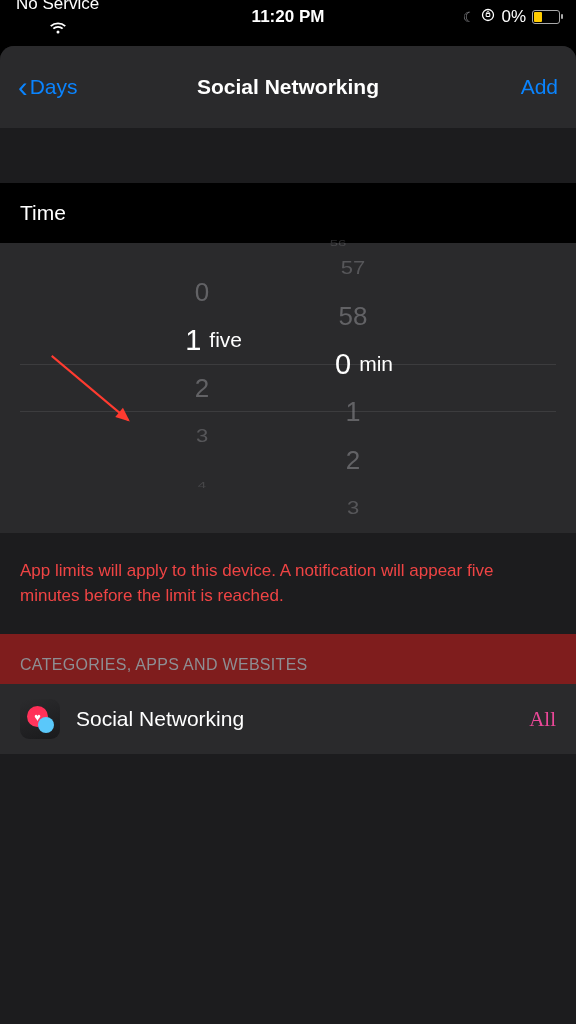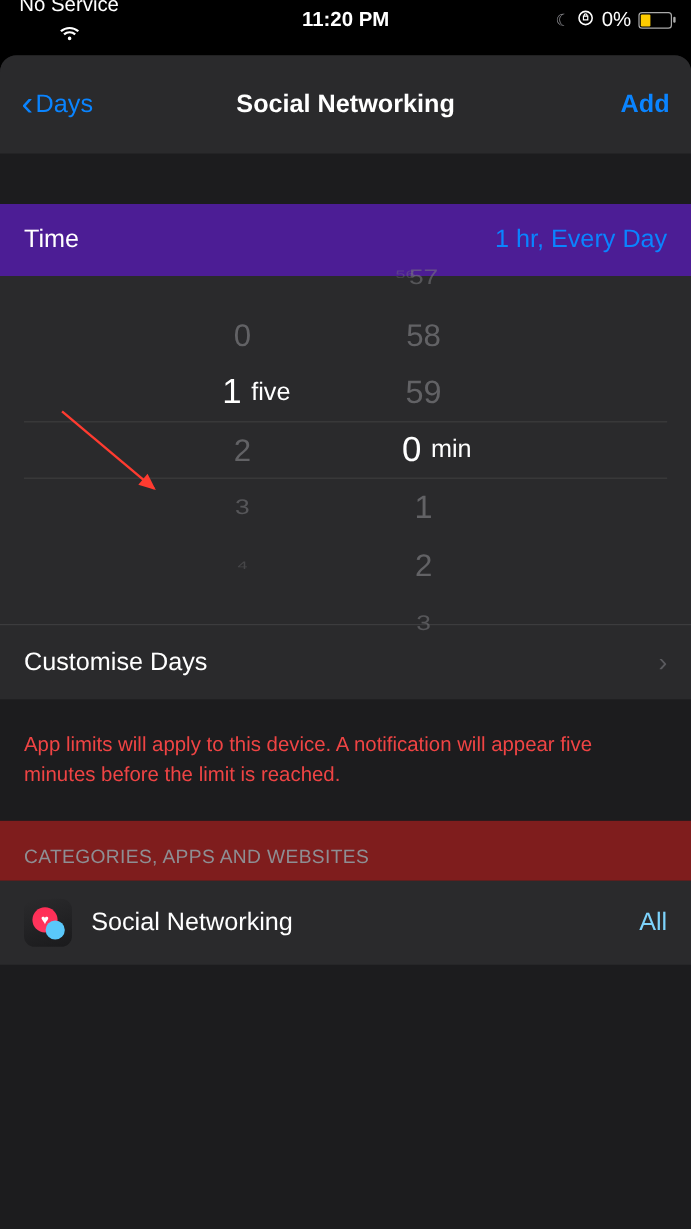--- a/index.html
+++ b/index.html
@@ -12,25 +12,25 @@
     .battery-icon { display: inline-flex; align-items: center; }
     .battery-shell { width: 28px; height: 14px; border: 1.5px solid #aaa; border-radius: 3px; position: relative; }
     .battery-shell::after { content: ''; position: absolute; right: -4px; top: 3px; width: 2.5px; height: 5px; background: #aaa; border-radius: 1px; }
     .battery-fill { position: absolute; left: 1px; top: 1px; bottom: 1px; width: 29%; background: #ffcc00; border-radius: 1px; }
 
     .sheet { background: #1c1c1e; border-radius: 14px 14px 0 0; margin-top: 12px; height: calc(1024px - 12px - 34px); overflow: hidden; }
     .navbar { height: 82px; background: #2a2a2c; display: flex; align-items: center; justify-content: space-between; padding: 0 18px; }
     .back-btn { display: flex; align-items: center; gap: 2px; color: #0a84ff; font-size: 21px; }
     .chev-left { font-size: 29px; font-weight: 300; }
     .nav-title { font-size: 21px; font-weight: 600; color: #fff; position: absolute; left: 50%; transform: translateX(-50%); }
-    .add-btn { color: #0a84ff; font-size: 21px; font-weight: 700; margin-left: 24px; }
+    .add-btn { color: #0a84ff; font-size: 21px; font-weight: 400; margin-left: 24px; }
 
     .navsep { height: 42px; background: #1c1c1e; }
 
-    .time-row { background: #4c1d95; padding: 18px 20px; display: flex; justify-content: space-between; align-items: center; font-size: 21px; }
+    .time-row { background: #000000; padding: 18px 20px; display: flex; justify-content: space-between; align-items: center; font-size: 21px; margin-top: 13px; }
     .time-row .value { color: #0a84ff; }
 
     .picker-wrap { background: #2a2a2c; height: 290px; position: relative; display: flex; justify-content: center; align-items: center; }
     .picker { display: flex; gap: 20px; position: relative; width: 100%; justify-content: center; }
     .wheel { width: 140px; height: 280px; display: flex; flex-direction: column; align-items: center; justify-content: center; position: relative; }
     .sel-lines { position: absolute; left: 20px; right: 20px; top: 50%; transform: translateY(-50%); height: 48px; border-top: 1px solid #3c3c3e; border-bottom: 1px solid #3c3c3e; pointer-events: none; }
     .w-item { height: 48px; display: flex; align-items: center; justify-content: center; font-size: 26px; color: #7a7a7e; width: 80px; text-align: center; }
     .w-tiny { font-size: 15px; transform: scaleY(0.6); opacity: 0.35; }
     .w-small { font-size: 22px; transform: scaleY(0.8); opacity: 0.55; }
     .w-offb { font-size: 26px; opacity: 0.7; }
@@ -51,21 +51,21 @@
     .help-text { padding: 26px 20px; font-size: 17px; color: #ef4444; line-height: 1.45; background: #1c1c1e; }
 
     .section-hdr { padding: 22px 20px 10px; font-size: 16px; color: #8e8e93; letter-spacing: 0.3px; background: #7f1d1d; }
 
     .cat-row { background: #2a2a2c; padding: 15px 20px; display: flex; align-items: center; gap: 16px; font-size: 21px; }
     .cat-icon { width: 40px; height: 40px; border-radius: 9px; background: linear-gradient(160deg,#2b2b2d,#1a1a1c); display: flex; align-items: center; justify-content: center; position: relative; }
     .bubble1 { position: absolute; width: 21px; height: 21px; border-radius: 50%; background: linear-gradient(#ff2d55,#ff375f); left: 7px; top: 7px; display:flex; align-items:center; justify-content:center; }
     .bubble1::after{ content:'♥'; font-size:11px; color:#fff; }
     .bubble2 { position: absolute; width: 16px; height: 16px; border-radius: 50%; background: #5ac8fa; right: 6px; bottom: 6px; }
     .cat-label { flex: 1; }
-    .cat-value { color: #7dd3fc; }
+    .cat-value { color: #ec4899; font-family: Liberation Serif, serif; }
   </style>
 </head>
 <body>
 
 <div class="statusbar">
   <div class="statusbar-left">
     <span>No Service</span>
     <span class="wifi-icon">
       <svg width="18" height="13" viewBox="0 0 18 13">
           <path d="M9 11.5a1.5 1.5 0 100-3 1.5 1.5 0 000 3zm-4-4.2a6 6 0 018 0l1.3-1.3a8 8 0 00-10.6 0L5 7.3zm-2.6-2.6a10 10 0 0113.2 0l1.3-1.3a12 12 0 00-15.8 0l1.3 1.3z" fill="#fff"></path>
@@ -97,21 +97,20 @@
       <span>Days</span>
     </div>
     <div class="nav-title">Social Networking</div>
     <div class="add-btn">Add</div>
   </div>
 
   <div class="navsep"></div>
 
   <div class="time-row">
     <span>Time</span>
-    <span class="value">1 hr, Every Day</span>
   </div>
 
   <div class="picker-wrap">
     <div class="sel-lines"></div>
     <div class="red-arrow">
         <div class="arrow-line"></div>
       </div>
     <div class="picker">
       <div class="wheel hour-wheel">
         <div class="wheel-inner">
@@ -125,37 +124,32 @@
           <div class="w-item w-tiny">4</div>
         </div>
       </div>
       <div class="wheel min-wheel">
         <div class="wheel-inner">
           <div style="position:absolute; top:-18px; left:0; right:30px; text-align:right;">
             <div class="w-item w-tiny" style="height:24px;">56</div>
           </div>
           <div class="w-item w-small">57</div>
           <div class="w-item w-offb">58</div>
-          <div class="w-item w-offb" style="font-size:27px;">59</div>
           <div class="w-sel-row" style="height:48px; display:flex; align-items:center;">
             <span class="w-sel">0</span>
             <span class="w-unit">min</span>
           </div>
           <div class="w-item w-offb" style="font-size:27px;">1</div>
           <div class="w-item w-offb">2</div>
           <div class="w-item w-small">3</div>
         </div>
       </div>
     </div>
   </div>
 
-  <div class="cust-row">
-    <span>Customise Days</span>
-    <span class="chev-right">›</span>
-  </div>
 
   <div class="help-text">App limits will apply to this device. A notification will appear five minutes before the limit is reached.</div>
 
   <div class="section-hdr">CATEGORIES, APPS AND WEBSITES</div>
 
   <div class="cat-row">
     <div class="cat-icon">
       <span class="bubble1"></span>
         <span class="bubble2"></span>
     </div>

